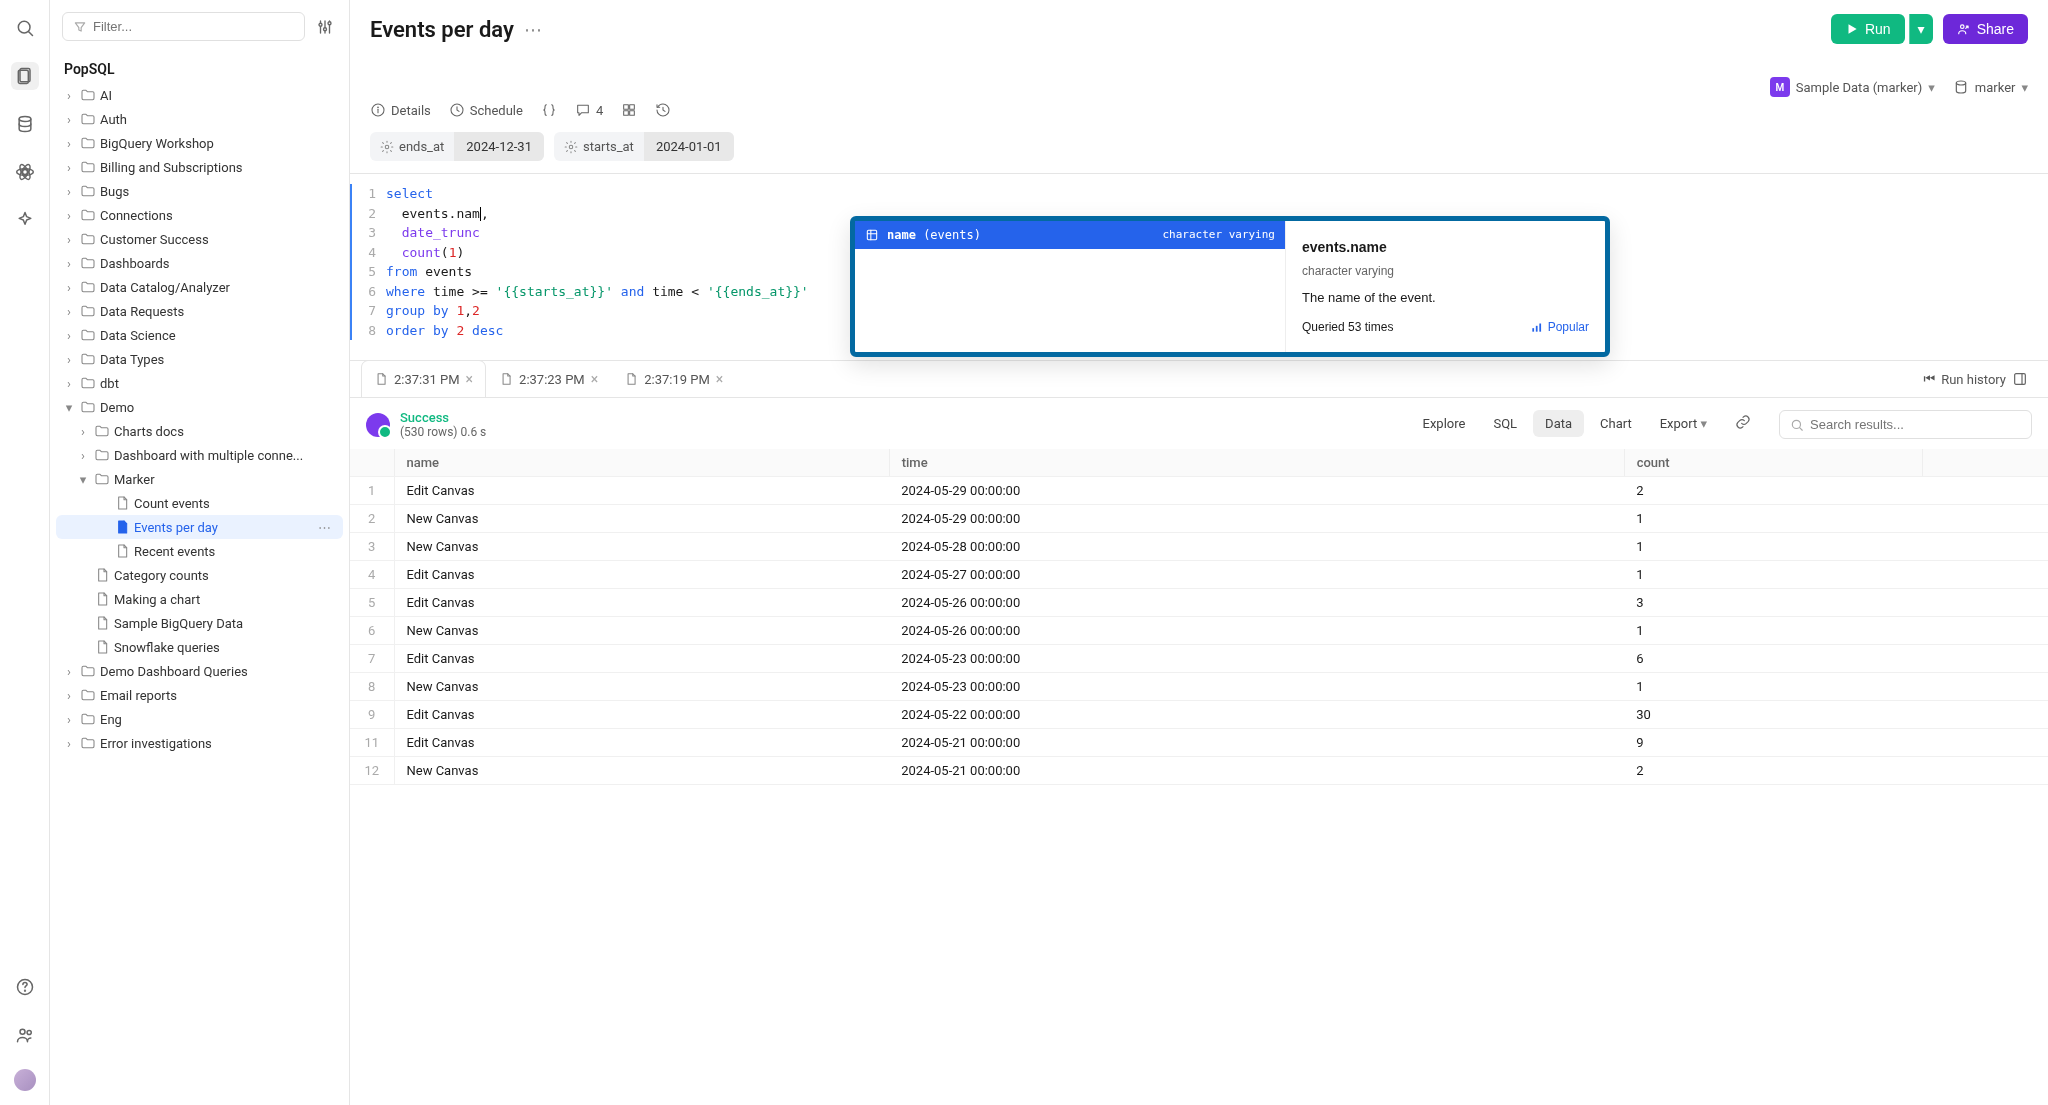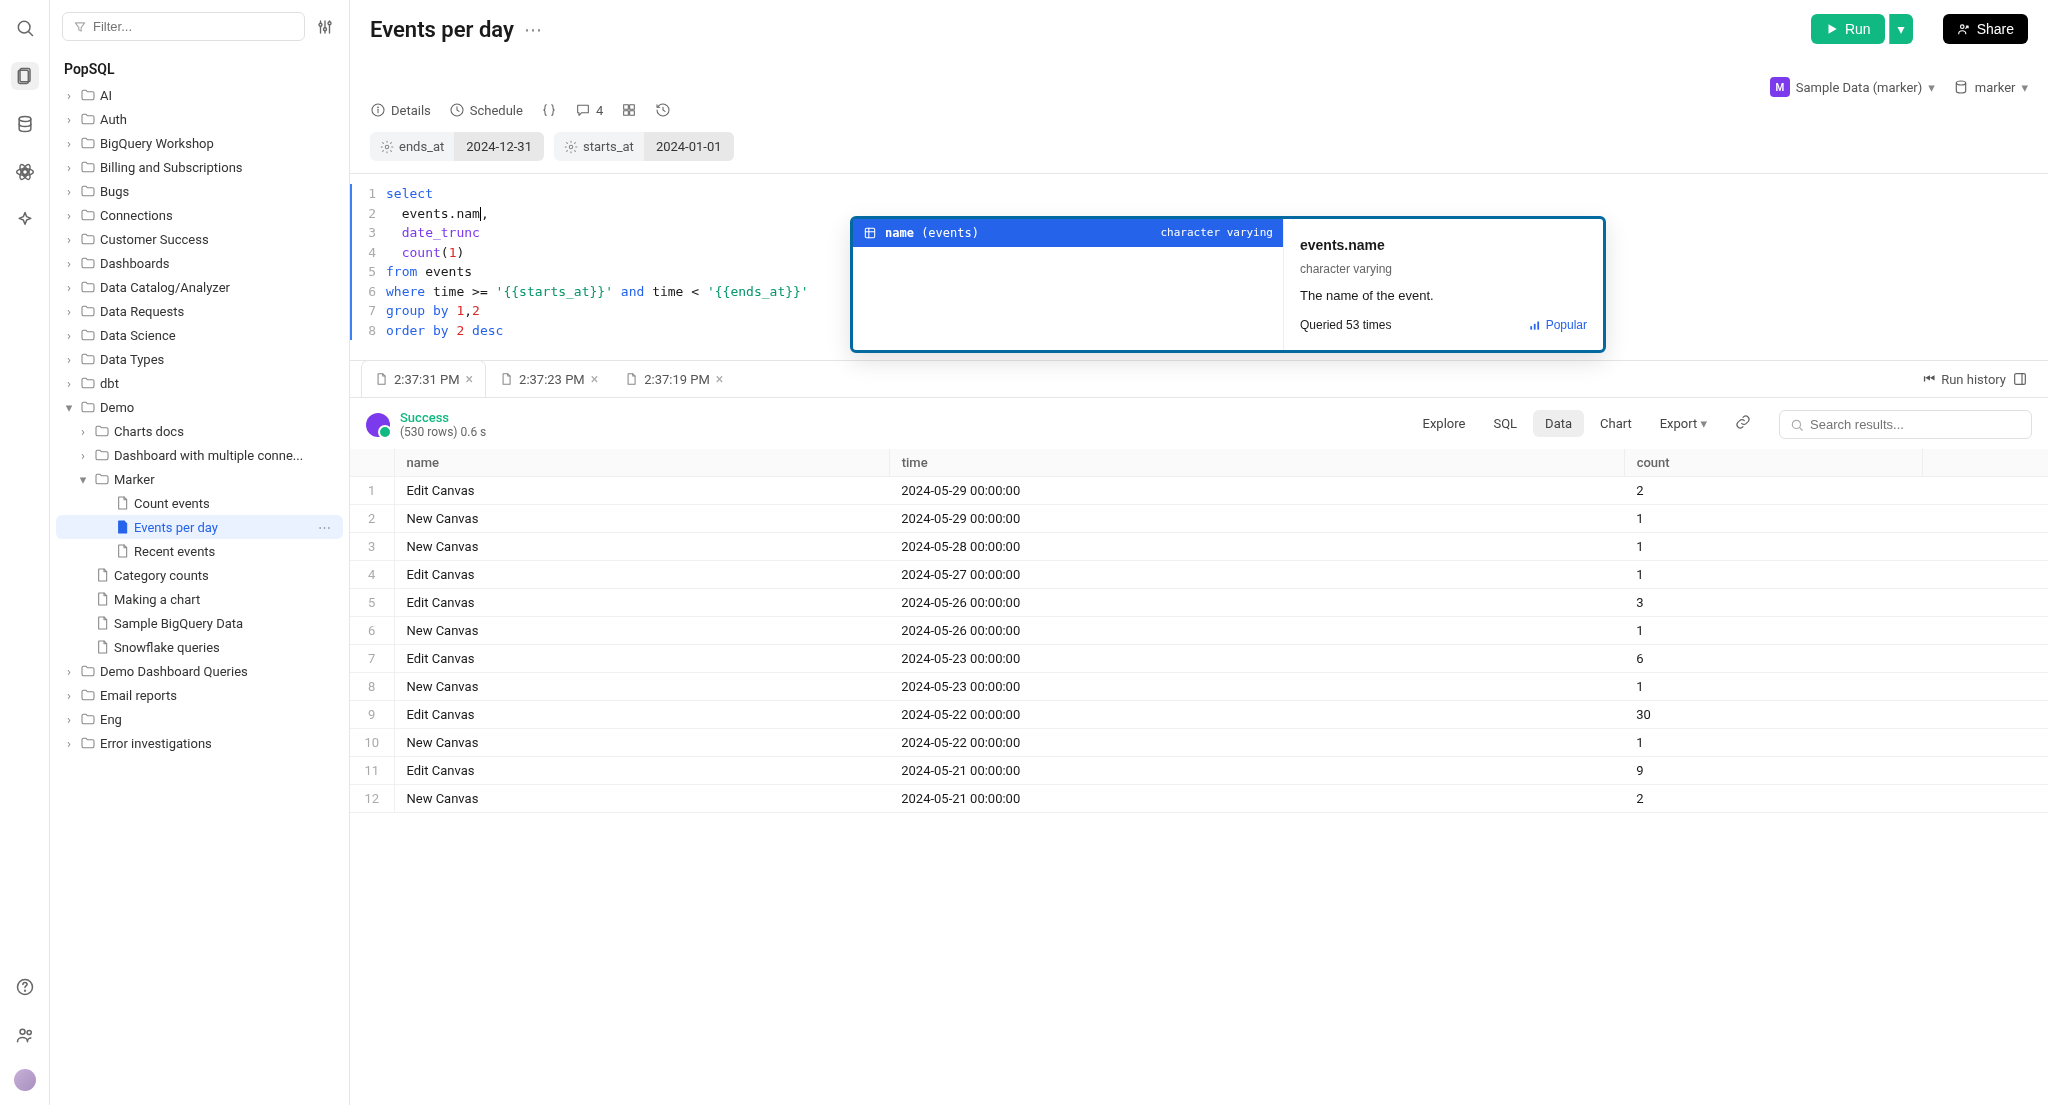--- a/index.html
+++ b/index.html
@@ -27,21 +27,21 @@
 .indent-1 { padding-left: 20px; }
 .indent-2 { padding-left: 40px; }
 .main { flex:1; display:flex; flex-direction:column; overflow:hidden;}
 .topbar { display:flex; align-items:center; padding:14px 20px 4px 20px; gap:10px;}
 .page-title { font-size:22px; font-weight:600;}
 .title-menu { color:#888; font-size:18px; cursor:pointer;}
 .topbar .spacer { flex:1;}
 .btn { display:flex; align-items:center; gap:6px; border-radius:6px; padding:7px 14px; font-size:14px; font-weight:500; cursor:pointer; border:none;}
 .btn-run { background:#10b981; color:#fff;}
 .btn-run-caret { background:#10b981; color:#fff; padding:7px 8px; border-left:1px solid rgba(255,255,255,0.3); border-radius:0 6px 6px 0; margin-left:-6px;}
-.btn-share { background:#000000; color:#fff;margin-left:20px;}
+.btn-share { background:#6d28d9; color:#fff;}
 .metabar { display:flex; align-items:center; gap:18px; padding:8px 20px; color:#555; font-size:13px;}
 .metabar .meta-item { display:flex; align-items:center; gap:5px; cursor:pointer;margin-top:46px;}
 .metabar .meta-item svg { width:16px; height:16px; stroke:#666; fill:none; stroke-width:1.6;}
 .metabar .spacer { flex:1;}
 .conn-pill { display:flex; align-items:center; gap:6px; cursor:pointer;}
 .conn-avatar { width:20px; height:20px; border-radius:4px; background:#7c3aed; color:#fff; font-size:10px; display:flex; align-items:center; justify-content:center; font-weight:600;}
 .paramsbar { display:flex; gap:10px; padding:6px 20px 12px 20px;}
 .param-chip { display:flex; align-items:center; background:#f3f4f6; border-radius:6px; overflow:hidden; font-size:13px;}
 .param-chip .pname { display:flex; align-items:center; gap:5px; padding:7px 10px; color:#555;}
 .param-chip .pval { background:#e8e8e8; padding:7px 12px; color:#333;}
@@ -49,21 +49,21 @@
 .editor { position:relative; padding:10px 0 20px 0; font-family: ui-monospace, Menlo, Consolas, monospace; font-size:13px; line-height:1.5;}
 .editor-row { display:flex;}
 .gutter { width:36px; text-align:right; color:#aaa; padding-right:10px; user-select:none; border-left: 2px solid transparent;}
 .editor-row.active .gutter { border-left:2px solid #3b82f6;}
 .code { white-space:pre;}
 .kw { color:#2563eb;}
 .fn { color:#7c3aed;}
 .str { color:#059669;}
 .num { color:#dc2626;}
 .cursor-caret { display:inline-block; width:1px; height:14px; background:#000; vertical-align:middle;}
-.autocomplete { position:absolute; left:500px; top:42px; display:flex; background:#fff; border:3px solid #0369a1; border-radius:6px; box-shadow:0 8px 24px rgba(0,0,0,0.12);}
+.autocomplete { position:absolute; left:500px; top:42px; display:flex; background:#fff; border:5px solid #0369a1; border-radius:6px; box-shadow:0 8px 24px rgba(0,0,0,0.12);}
 .ac-list { width:430px;}
 .ac-item { display:flex; align-items:center; padding:5px 10px; gap:8px; font-family:ui-monospace,Menlo,monospace; font-size:12px;}
 .ac-item.sel { background:#2563eb; color:#fff;}
 .ac-item .ac-right { margin-left:auto; font-size:11px;}
 .ac-detail { width:320px; padding:16px; border-left:1px solid #eee; font-family:-apple-system,sans-serif;}
 .ac-detail h4 { font-size:14px; font-weight:600; margin-bottom:4px;}
 .ac-detail .sub { color:#666; font-size:12px; margin-bottom:8px;}
 .ac-detail .desc { font-size:13px; margin-bottom:4px;}
 .ac-detail .foot { display:flex; justify-content:space-between; align-items:center; margin-top:10px; font-size:12px;}
 .ac-detail .pop { color:#2563eb; display:flex; align-items:center; gap:4px;}
@@ -749,27 +749,20 @@
             <td></td>
           </tr>
           <tr>
             <td class="rownum">9</td>
             <td>Edit Canvas</td>
             <td>2024-05-22 00:00:00</td>
             <td>30</td>
             <td></td>
           </tr>
           <tr>
-            <td class="rownum">10</td>
-            <td>New Canvas</td>
-            <td>2024-05-22 00:00:00</td>
-            <td>1</td>
-            <td></td>
-          </tr>
-          <tr>
             <td class="rownum">11</td>
             <td>Edit Canvas</td>
             <td>2024-05-21 00:00:00</td>
             <td>9</td>
             <td></td>
           </tr>
           <tr>
             <td class="rownum">12</td>
             <td>New Canvas</td>
             <td>2024-05-21 00:00:00</td>

